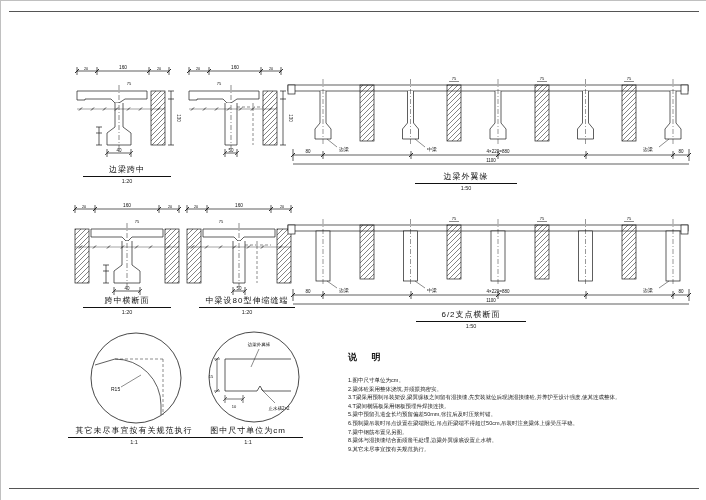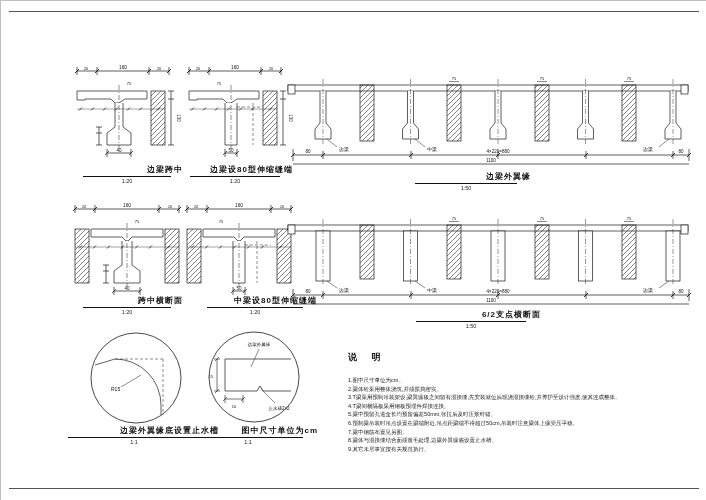--- a/index.html
+++ b/index.html
@@ -1,20 +1,20 @@
 <!DOCTYPE html>
 <html><head>
 <meta charset="utf-8">
 <style>
   html,body{margin:0;padding:0;background:#e9e9e9;}
   .canvas{position:relative;width:706px;height:500px;background:#ffffff;border:1px solid #c0c0c0;
           font-family:"Liberation Sans","DejaVu Sans",sans-serif;color:#111;overflow:hidden;}
   .frame-line{position:absolute;left:8px;width:690px;height:1px;background:#555;}
   .fig-label{position:absolute;text-align:center;}
-  .fig-title{font-size:8px;font-weight:bold;letter-spacing:1px;white-space:nowrap;color:#111;text-align:right;}
+  .fig-title{font-size:8px;font-weight:normal;letter-spacing:1px;white-space:nowrap;color:#111;}
   .fig-rule{height:0;border-top:1.2px solid #111;margin:1px auto 1px;width:78%;}
   .fig-scale{font-size:5.5px;color:#222;}
   .notes{position:absolute;left:347px;top:350px;width:352px;}
   .notes-title{font-size:9px;font-weight:bold;letter-spacing:6px;margin-bottom:12px;color:#111;}
   .note-line{font-size:5.5px;line-height:8.6px;white-space:nowrap;color:#222;}
   svg{position:absolute;overflow:visible;}
   svg text{font-family:"Liberation Sans","DejaVu Sans",sans-serif;fill:#111;}
 </style>
 </head>
 <body>
@@ -76,25 +76,20 @@
       <path d="M42,92 H54 M42,88 V96 M54,88 V96 M40,94 l4,-4 M52,94 l4,-4"></path>
       <path d="M48,24 V88" stroke-dasharray="5 2 1 2" stroke-width="0.5"></path>
     </g>
     <text x="52" y="8" font-size="4.8" text-anchor="middle">160</text>
     <text x="15" y="8.5" font-size="3.8" text-anchor="middle">20</text>
     <text x="88" y="8.5" font-size="3.8" text-anchor="middle">20</text>
     <text x="36" y="24" font-size="4" text-anchor="middle">75</text>
     <text x="106" y="57" font-size="4.5" text-anchor="middle" transform="rotate(90 106 57)">130</text>
     <text x="48" y="90.5" font-size="4.5" text-anchor="middle">50</text>
   </svg>
-  <div class="fig-label" style="left:176px;top:163px;width:116px">
-    <div class="fig-title">边梁设80型伸缩缝端</div>
-    <div class="fig-rule"></div>
-    <div class="fig-scale">1:20</div>
-  </div>
 
   <svg width="412" height="108" viewBox="0 0 412 108" style="left:282px;top:64px">
     <defs>
         <pattern id="hC" width="5" height="5" patternUnits="userSpaceOnUse">
           <path d="M0,5 L5,0" stroke="#333" stroke-width="0.6"></path>
         </pattern>
       </defs>
     <g stroke="#1a1a1a" stroke-width="0.7" fill="none">
       <rect x="5" y="20" width="400" height="6" fill="#fff"></rect>
       <rect x="5" y="20" width="7" height="9" fill="#fff"></rect>
@@ -182,21 +177,21 @@
       <path d="M62,46 H88" stroke-dasharray="3 2" stroke-width="0.5"></path>
       <path d="M50,92 H62 M50,88 V96 M62,88 V96 M48,94 l4,-4 M60,94 l4,-4"></path>
       <path d="M56,24 V88" stroke-dasharray="5 2 1 2" stroke-width="0.5"></path>
     </g>
     <text x="56" y="8" font-size="4.8" text-anchor="middle">160</text>
     <text x="13" y="8.5" font-size="3.8" text-anchor="middle">20</text>
     <text x="99" y="8.5" font-size="3.8" text-anchor="middle">20</text>
     <text x="38" y="24" font-size="4" text-anchor="middle">75</text>
     <text x="56" y="90.5" font-size="4.5" text-anchor="middle">50</text>
   </svg>
-  <div class="fig-label" style="left:192px;top:294px;width:124px">
+  <div class="fig-label" style="left:184px;top:294px;width:124px">
     <div class="fig-title">中梁设80型伸缩缝端</div>
     <div class="fig-rule"></div>
     <div class="fig-scale">1:20</div>
   </div>
 
   <svg width="412" height="108" viewBox="0 0 412 108" style="left:282px;top:204px">
     <defs>
         <pattern id="hF" width="5" height="5" patternUnits="userSpaceOnUse">
           <path d="M0,5 L5,0" stroke="#333" stroke-width="0.6"></path>
         </pattern>
@@ -243,21 +238,21 @@
       <circle cx="55" cy="49" r="45" stroke-width="0.8"></circle>
       <path d="M14,36 L34,30"></path>
       <path d="M34,30 A46,46 0 0 1 80,76"></path>
       <path d="M80,76 V86"></path>
       <path d="M34,30 H82 M82,30 V86" stroke-dasharray="3 2" stroke-width="0.5"></path>
       <path d="M40,58 L60,46" stroke-width="0.5"></path>
     </g>
     <text x="30" y="62" font-size="5">R15</text>
   </svg>
   <div class="fig-label" style="left:48px;top:424px;width:170px">
-    <div class="fig-title">边梁外翼缘底设置止水槽</div>
+    <div class="fig-title">其它未尽事宜按有关规范执行</div>
     <div class="fig-rule"></div>
     <div class="fig-scale">1:1</div>
   </div>
 
   <svg width="110" height="98" viewBox="0 0 110 98" style="left:198px;top:328px">
     <g stroke="#1a1a1a" stroke-width="0.7" fill="none">
       <circle cx="55" cy="48" r="45" stroke-width="0.8"></circle>
       <path d="M26,30 H92 M26,30 V62 M26,62 H58 L61,57 L64,62 H92"></path>
       <path d="M18,30 V62 M15,30 H21 M15,62 H21 M16,32 l4,-4 M16,64 l4,-4" stroke-width="0.6"></path>
       <path d="M26,70 H44 M26,66 V74 M44,66 V74 M24,72 l4,-4 M42,72 l4,-4" stroke-width="0.6"></path>

